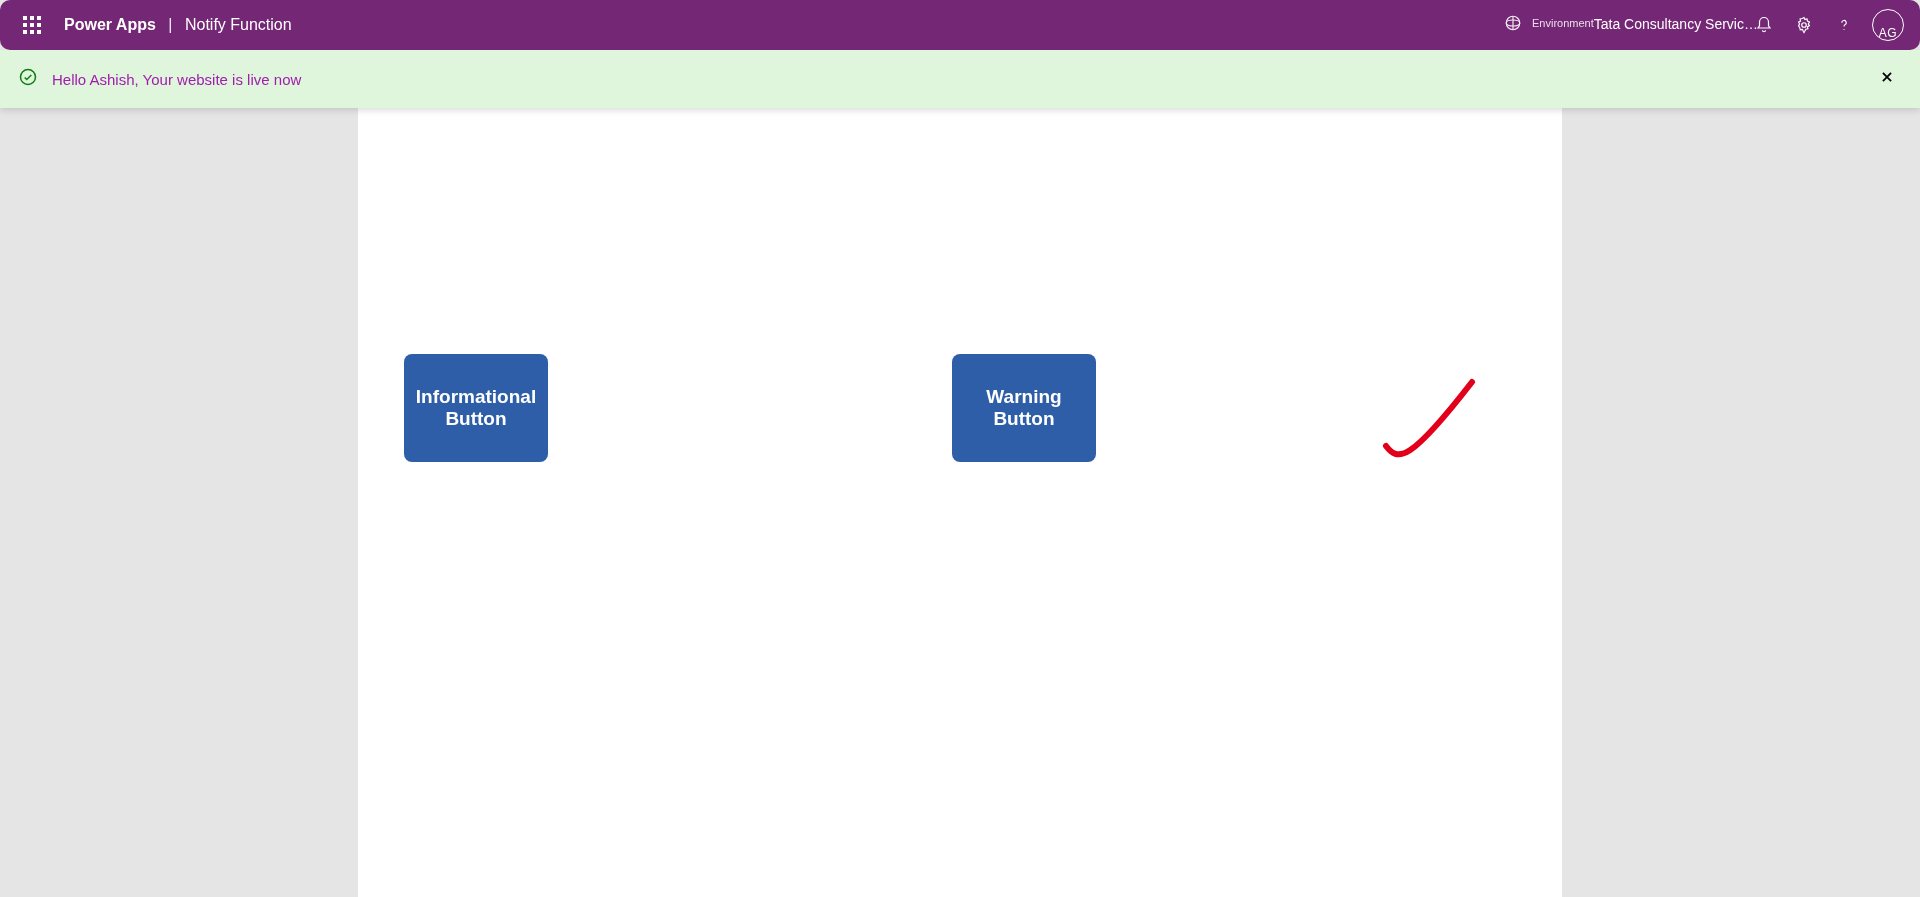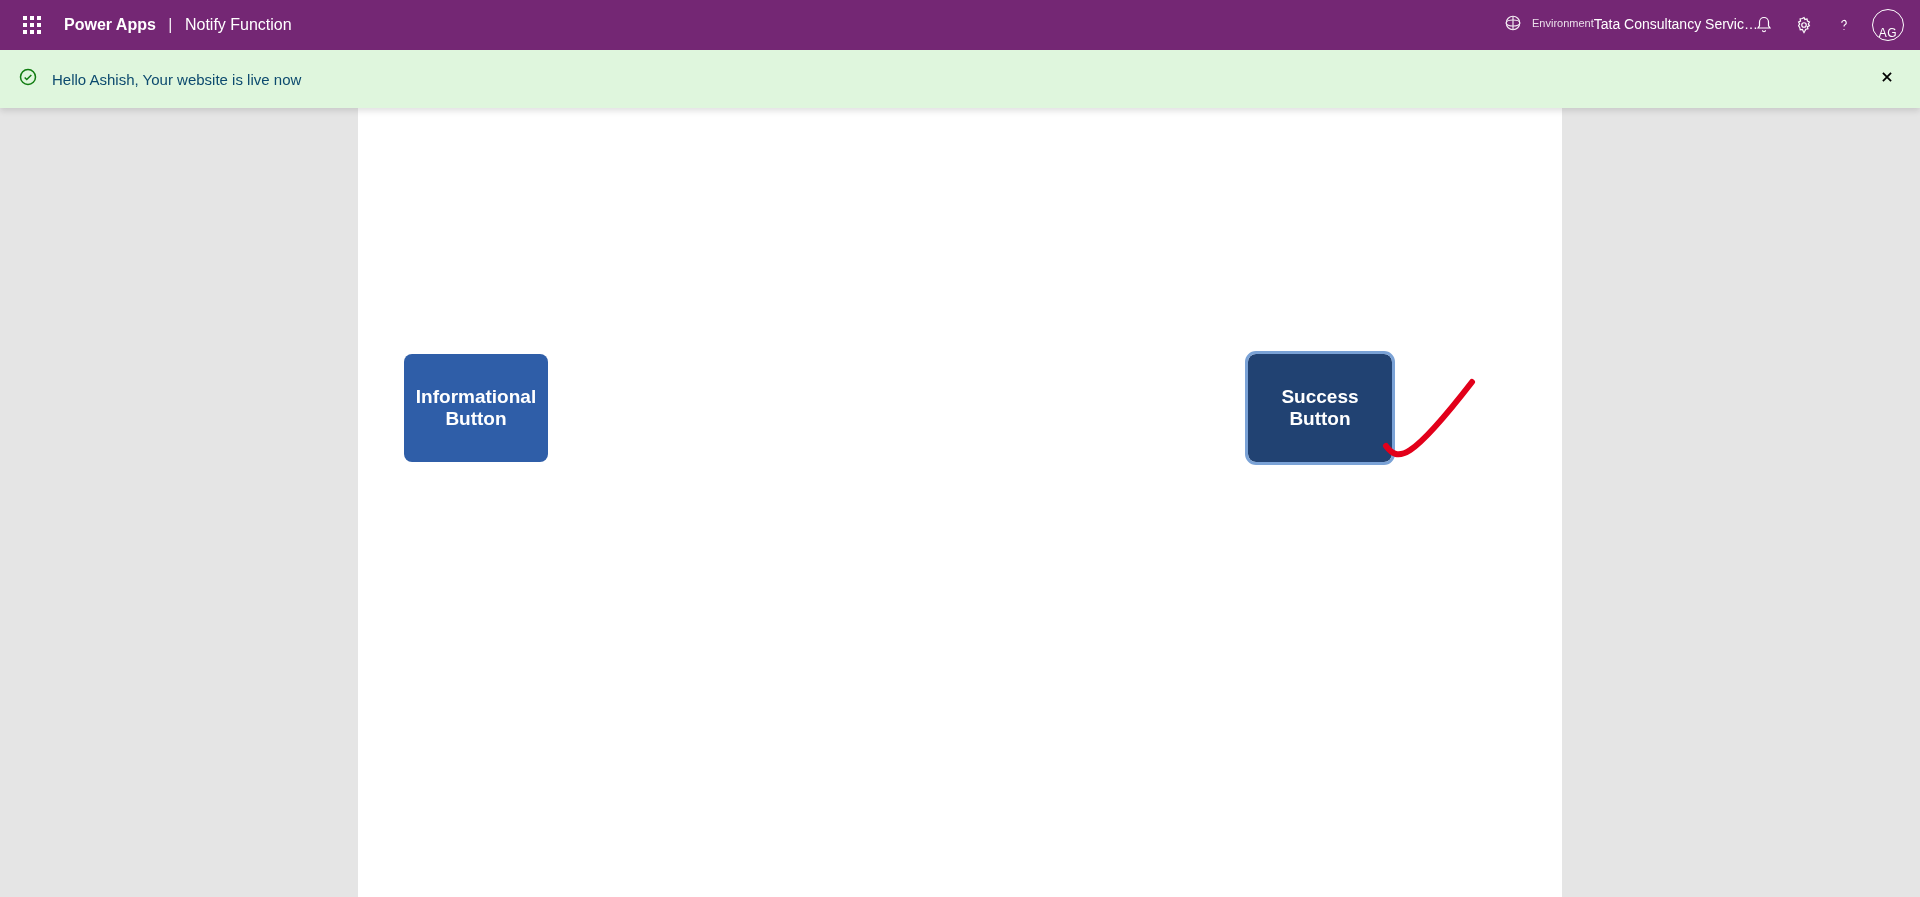--- a/index.html
+++ b/index.html
@@ -9,20 +9,21 @@
   
   .header {
     height: 50px;
     background: #742774;
     color: #fff;
     display: flex;
     align-items: center;
     padding: 0 16px;
     position: relative;
     z-index: 10;
+    border-radius: 10px;
   }
   .waffle-btn {
     width: 32px; height: 32px;
     display: flex; align-items: center; justify-content: center;
     cursor: pointer;
     margin-right: 16px;
   }
   .waffle-grid {
     display: grid;
     grid-template-columns: repeat(3, 4px);
@@ -50,21 +51,21 @@
   .notify-bar {
     height: 58px;
     background: #dff6dd;
     display:flex; align-items:center;
     padding: 0 18px;
     box-shadow: 0 3px 6px rgba(0,0,0,0.12);
     position: relative;
     z-index: 5;
   }
   .notify-icon { margin-right: 14px; }
-  .notify-text { font-size: 15px; color: #0c4a6e; }
+  .notify-text { font-size: 15px; color: #a21caf; }
   .notify-close { margin-left:auto; cursor:pointer; padding:8px; }
 
   
   .stage-wrap {
     width: 100%;
     height: calc(100% - 108px);
     display:flex; justify-content:center;
     background:#e5e5e5;
     align-items:center;
   }
@@ -190,24 +191,24 @@
 </div>
 
 <div class="stage-wrap">
   <div class="canvas">
 
     <button class="app-btn b1">
       <span>Informational Button</span>
     </button>
 
 
-
-    <button class="app-btn b4 selected">
-      <span>Success Button</span>
+    <button class="app-btn b3">
+      <span>Warning Button</span>
     </button>
+
 
     <div class="mark mark2-canvas">
       <svg width="100" height="90" viewBox="0 0 100 90">
         <path d="M6 70 C 18 86, 30 86, 92 6" stroke="#e2001a" stroke-width="6" fill="none" stroke-linecap="round"></path>
       </svg>
     </div>
 
   </div>
 </div>
 

